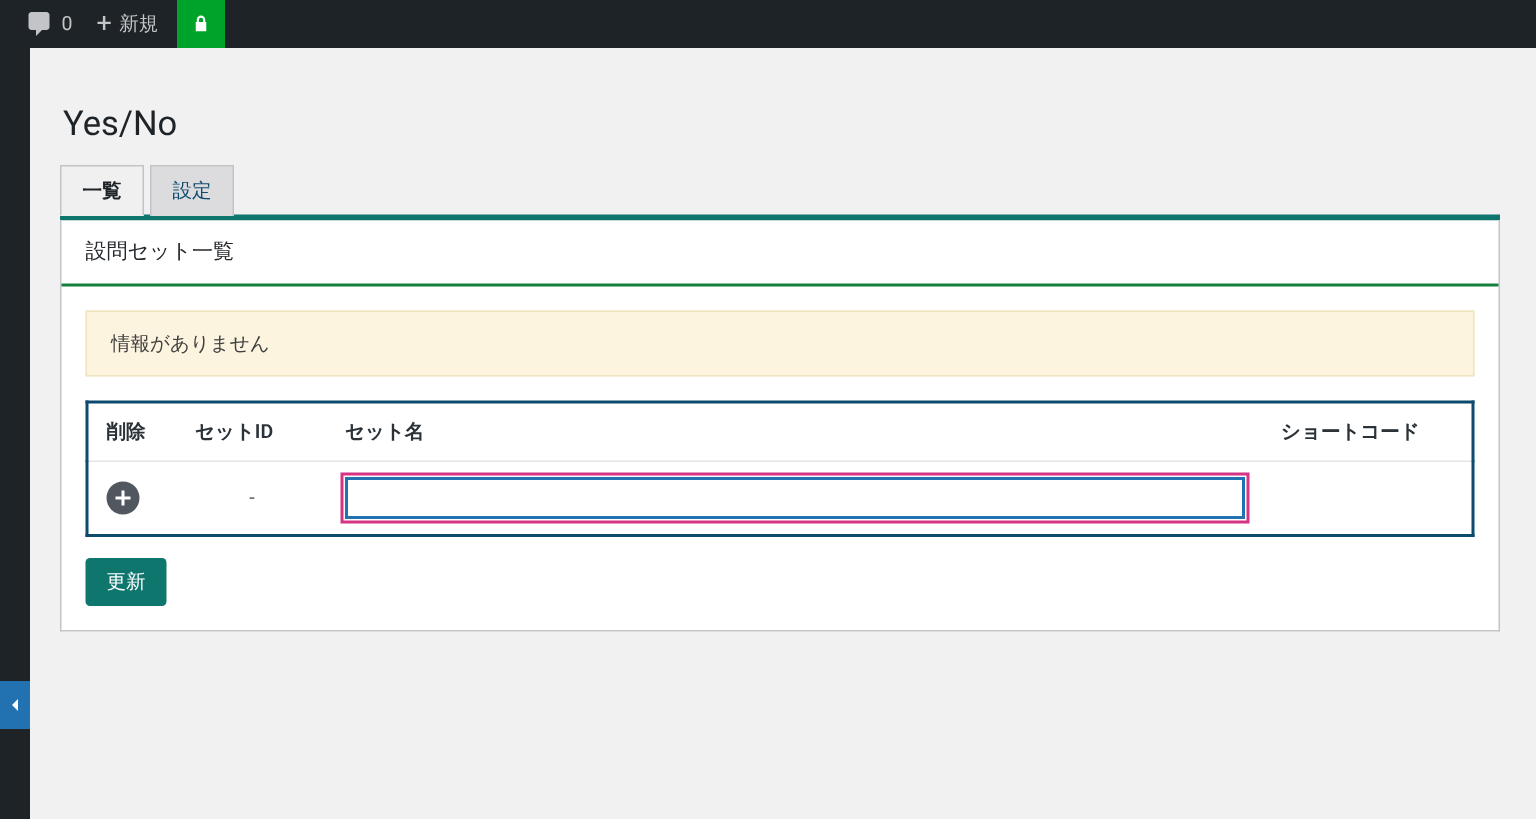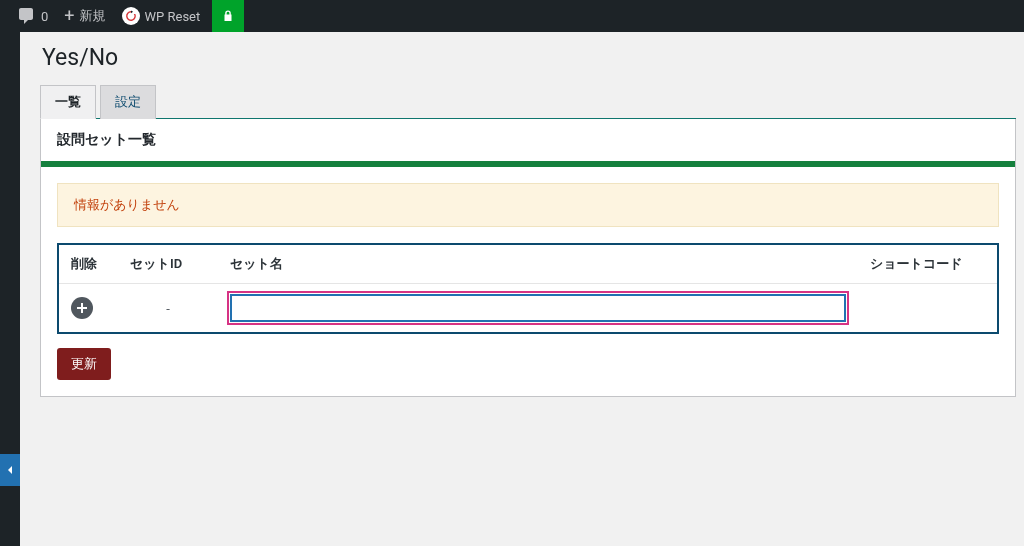--- a/index.html
+++ b/index.html
@@ -11,73 +11,64 @@
     .plus-icon { font-size: 18px; line-height: 1; }
     .wp-reset-icon { width: 18px; height: 18px; border-radius: 50%; background: #fff; display: inline-flex; align-items: center; justify-content: center; position: relative; }
     .wp-reset-icon svg { width: 14px; height: 14px; }
     .lock-badge { background: #00a32a; width: 32px; height: 32px; display: flex; align-items: center; justify-content: center; margin-left: 4px; }
     .lock-badge svg { width: 14px; height: 14px; fill: #fff; }
     
     .sidebar-sliver { position: absolute; left: 0; top: 32px; bottom: 0; width: 20px; background: #1d2327; }
     .collapse-tab { position: absolute; left: 0; bottom: 60px; width: 20px; height: 32px; background: #2271b1; display: flex; align-items: center; justify-content: center; }
     .collapse-tab svg { width: 10px; height: 10px; fill: #fff; }
     
-    .content { margin-left: 20px; padding: 12px 8px 20px 20px; }
+    .content { margin-left: 20px; padding: 12px 24px 20px 20px; margin-top: 25px; }
     .page-title { font-size: 23px; font-weight: 400; margin: 0 0 14px 2px; color: #1d2327; }
     
-    .tabs { display: flex; border-bottom: 1px solid #0f766e; margin-bottom: 0; }
+    .tabs { display: flex; border-bottom: 4px solid #0f766e; margin-bottom: 0; }
     .tab { padding: 7px 14px; background: #dcdcde; border: 1px solid #c3c4c7; border-bottom: none; margin-right: 4px; margin-bottom: -1px; cursor: pointer; font-size: 13px; color: #0c4a6e; }
     .tab.active { background: #f0f0f1; border-bottom: 1px solid #f0f0f1; color: #1d2327; font-weight: 600; }
     
     .panel { background: #fff; border: 1px solid #c3c4c7; border-top: none; padding: 0; }
-    .panel-header { padding: 12px 16px; border-bottom: 6px solid #15803d; font-weight: 700; font-size: 14px; }
+    .panel-header { padding: 12px 16px; border-bottom: 2px solid #15803d; font-weight: 400; font-size: 14px; }
     .panel-body { padding: 16px; }
     
-    .notice { background: #fdf4e0; border: 1px solid #f0e3c0; padding: 12px 16px; color: #c2410c; margin-bottom: 16px; font-size: 13px; }
+    .notice { background: #fdf4e0; border: 1px solid #f0e3c0; padding: 12px 16px; color: #404040; margin-bottom: 16px; font-size: 13px; }
     
     .data-table { width: 100%; border-collapse: collapse; border: 2px solid #0c4a6e; }
     .data-table th { text-align: left; padding: 10px 12px; border-bottom: 1px solid #e5e5e5; font-weight: 600; font-size: 13px; color: #2c3338; background: #fff; }
     .data-table td { padding: 10px 12px; border-bottom: 1px solid #e5e5e5; vertical-align: middle; }
     .th-delete { width: 60px; }
     .th-setid { width: 100px; }
     .th-shortcode { width: 140px; text-align: right; font-family: Liberation Mono, monospace; }
     .td-delete { text-align: left; }
     .td-setid { text-align: center; color: #50575e; }
     .td-setname { }
     .add-icon-btn { width: 22px; height: 22px; border-radius: 50%; background: #50575e; display: inline-flex; align-items: center; justify-content: center; cursor: pointer; }
     .add-icon-btn svg { width: 12px; height: 12px; fill: #fff; }
     
     .setname-input { width: 100%; padding: 4px 8px; font-size: 13px; border: 2px solid #2271b1; outline: 2px solid #d63384; outline-offset: 1px; height: 28px; }
     
-    .update-btn { margin-top: 14px; background: #7f1d1d; color: #fff; border: none; padding: 7px 14px; font-size: 13px; cursor: pointer; border-radius: 3px; }
+    .update-btn { margin-top: 14px; background: #0f766e; color: #fff; border: none; padding: 7px 14px; font-size: 13px; cursor: pointer; border-radius: 3px; }
   </style>
 </head>
 <body>
 
 <div class="topbar">
   <div class="topbar-item">
     <span class="comment-icon">
       <svg viewBox="0 0 20 20" fill="currentColor">
           <path d="M5 2h10c1.1 0 2 .9 2 2v8c0 1.1-.9 2-2 2h-3l-4 4v-4H5c-1.1 0-2-.9-2-2V4c0-1.1.9-2 2-2z"></path>
         </svg>
     </span>
     <span>0</span>
   </div>
   <div class="topbar-item">
     <span class="plus-icon">+</span>
     <span>新規</span>
-  </div>
-  <div class="topbar-item">
-    <span class="wp-reset-icon">
-      <svg viewBox="0 0 20 20">
-          <path fill="#d63638" d="M10 3a7 7 0 1 0 6.3 4H14a5 5 0 1 1-4-2V3z"></path>
-          <path fill="#1d2327" d="M10 2v4l3-2-3-2z"></path>
-        </svg>
-    </span>
-    <span>WP Reset</span>
   </div>
   <div class="lock-badge">
     <svg viewBox="0 0 20 20">
         <path d="M14 8V6a4 4 0 0 0-8 0v2H5v9h10V8h-1zm-6 0V6a2 2 0 1 1 4 0v2H8z"></path>
       </svg>
   </div>
 </div>
 
 <div class="sidebar-sliver">
   <div class="collapse-tab">

